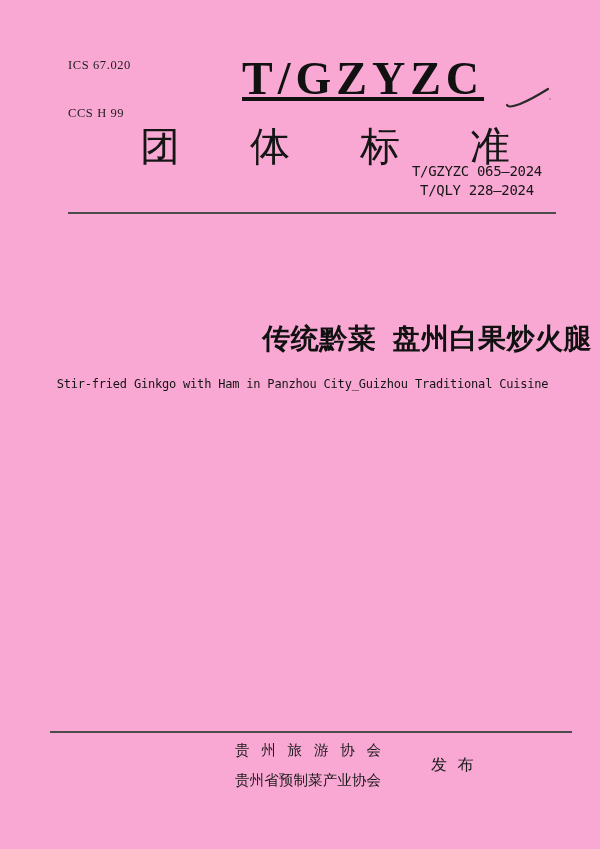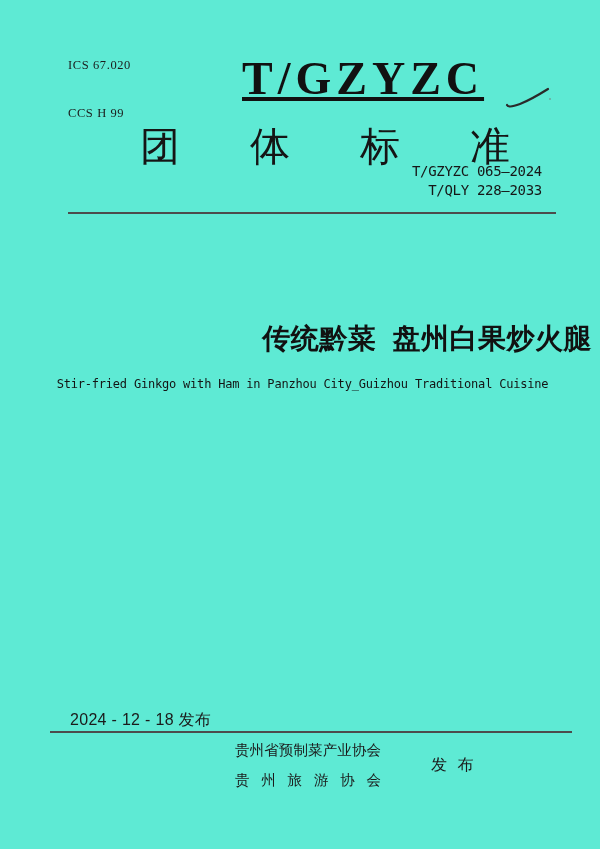--- a/index.html
+++ b/index.html
@@ -1,21 +1,21 @@
 <!DOCTYPE html>
 <html><head>
 <meta charset="utf-8">
 <style>
   html, body { margin: 0; padding: 0; background: #e8e8e8; }
   .page {
     position: relative;
     width: 600px;
     height: 849px;
     margin: 0 auto;
-    background: #5eead4;
+    background: #f9a8d4;
     color: #1b1b1b;
     font-family: "Liberation Sans", sans-serif;
     overflow: hidden;
   }
   .abs { position: absolute; }
 
   .ics-block {
     left: 68px; top: 25px;
     font-family: "Liberation Serif", serif;
     font-size: 12.5px;
@@ -45,21 +45,21 @@
     line-height: 44px;
     color: #151515;
     text-align: justify;
     text-align-last: justify;
     white-space: normal;
     margin-top: 14px;
   }
 
   .std-nums {
     right: 58px; top: 162px;
-    text-align: right;
+    text-align: center;
     font-family: "DejaVu Sans Mono", monospace;
     font-size: 14px;
     line-height: 19px;
     letter-spacing: -0.3px;
     color: #161616;
   }
 
   .rule-top {
     left: 68px; top: 212px;
     width: 488px; height: 2px;
@@ -143,32 +143,31 @@
 
   <svg class="abs swoosh" viewBox="0 0 50 26">
     <path d="M3,19 C4,21 8,21 16,18 C26,14 36,8 44,3" fill="none" stroke="#2a2a2a" stroke-width="2.2" stroke-linecap="round"></path>
     <circle cx="46" cy="13" r="1" fill="#777" opacity="0.6"></circle>
   </svg>
 
   <div class="abs std-type">团 体 标 准</div>
 
   <div class="abs std-nums">
     <div>T/GZYZC 065—2024</div>
-    <div>T/QLY 228—2033</div>
+    <div>T/QLY 228—2024</div>
   </div>
 
   <div class="abs rule-top"></div>
 
   <div class="abs title-zh">传统黔菜 盘州白果炒火腿</div>
   <div class="abs title-en">Stir-fried Ginkgo with Ham in Panzhou City_Guizhou Traditional Cuisine</div>
 
-  <div class="abs date-left">2024 - 12 - 18 发布</div>
 
   <div class="abs rule-bottom"></div>
 
   <div class="abs publishers">
+    <div class="pub-line">贵州旅游协会</div>
     <div class="pub-line">贵州省预制菜产业协会</div>
-    <div class="pub-line">贵州旅游协会</div>
   </div>
 
   <div class="abs publish-label">发 布</div>
 
 </div>
 
 </body></html>

